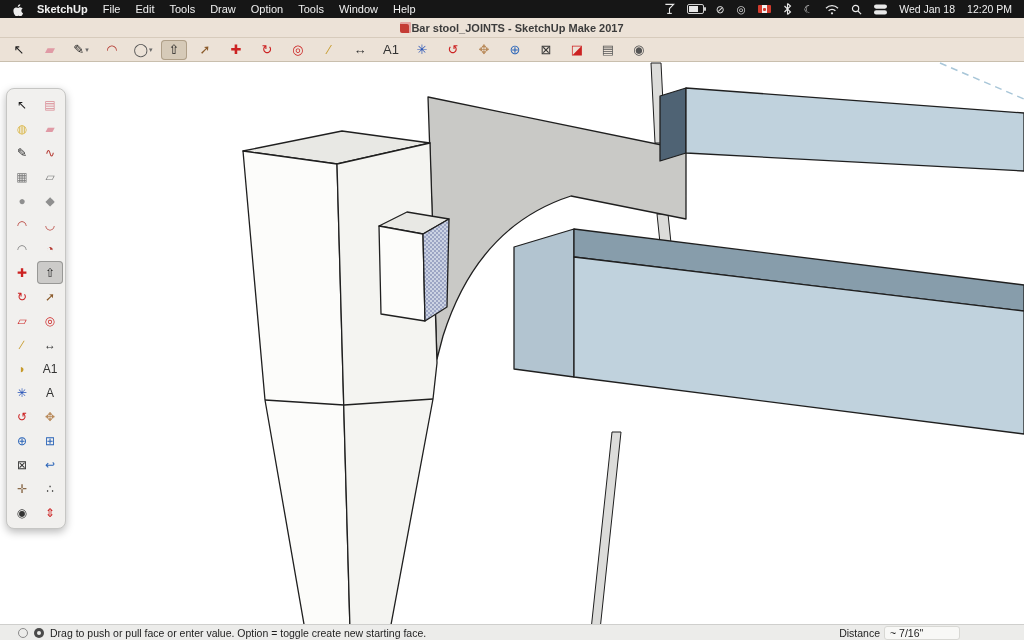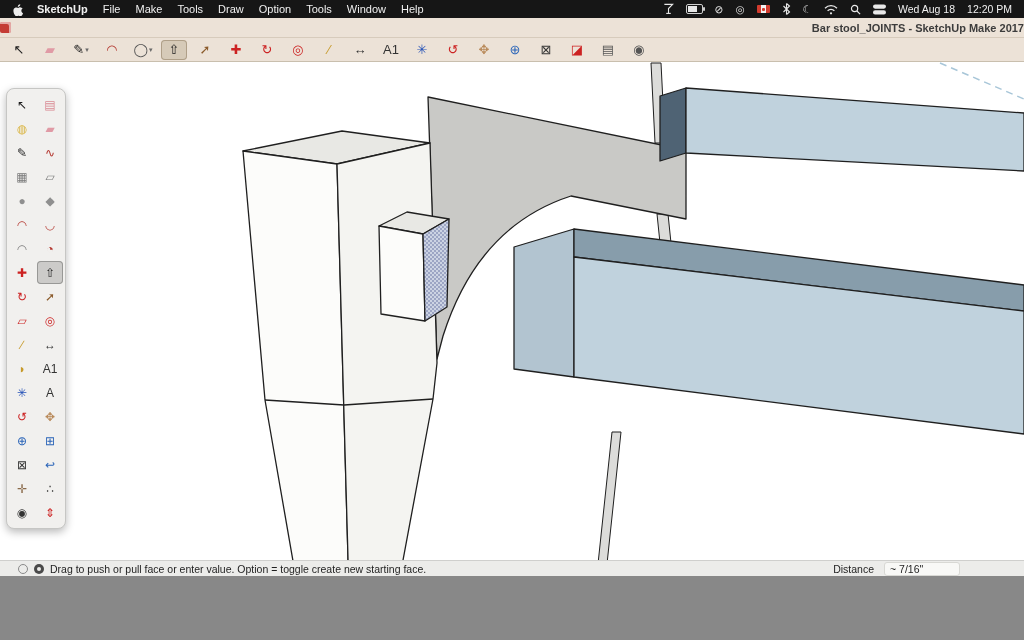--- a/index.html
+++ b/index.html
@@ -1,16 +1,16 @@
 <!DOCTYPE html>
 <html><head>
 <meta charset="utf-8">
 <style>
   html,body{margin:0;padding:0;background:#888;}
-  .screen{position:relative;width:1024px;height:576px;overflow:hidden;background:#fdba74;
+  .screen{position:relative;width:1024px;height:640px;overflow:hidden;background:#fdba74;
           font-family:"Liberation Sans",sans-serif;-webkit-font-smoothing:antialiased;}
   
   .menubar{height:18px;background:#161616;color:#f0f0f0;display:flex;align-items:center;
            padding:0 12px;font-size:11px;box-sizing:border-box;}
   .apple{display:flex;align-items:center;margin-right:14px;}
   .menu-left{display:flex;align-items:center;gap:15px;}
   .menu-item{white-space:nowrap;cursor:default;}
   .menu-item.bold{font-weight:bold;}
   .menu-right{margin-left:auto;display:flex;align-items:center;gap:12px;font-size:10.5px;}
   .mi{display:flex;align-items:center;line-height:1;color:#e8e8e8;}
@@ -19,21 +19,21 @@
   .battery::before{content:"";position:absolute;left:1px;top:1px;bottom:1px;width:9px;background:#e8e8e8;}
   .battery::after{content:"";position:absolute;right:-3px;top:2px;width:2px;height:4px;background:#cfcfcf;border-radius:1px;}
   .flag{width:13px;height:8px;border-radius:1px;position:relative;
         background:linear-gradient(90deg,#d23b2e 0 30%,#f2f2f2 30% 70%,#d23b2e 70%);}
   .flag::after{content:"";position:absolute;left:50%;top:50%;width:3px;height:3px;margin:-1.5px 0 0 -1.5px;
         background:#d23b2e;border-radius:1px;}
   .cc-pills rect{fill:#e8e8e8;}
   .menu-time{white-space:nowrap;}
   
   .titlebar{height:20px;background:#ece2d7;border-bottom:1px solid #d7cbbc;display:flex;align-items:center;
-            justify-content:space-between;font-size:11px;font-weight:bold;color:#3c3c3c;box-sizing:border-box;}
+            justify-content:center;font-size:11px;font-weight:bold;color:#3c3c3c;box-sizing:border-box;}
   .doc-icon{width:11px;height:11px;border-radius:2px;background:#c43c35;
             box-shadow:inset -2px 2px 0 rgba(255,255,255,.55);}
   
   .toolbar{height:24px;background:#ece2d7;border-bottom:1px solid #c9bfae;display:flex;align-items:center;
            padding:0 6px;gap:5px;box-sizing:border-box;}
   .tb-item{height:20px;min-width:22px;display:flex;align-items:center;justify-content:center;
            border-radius:4px;padding:0 2px;cursor:default;}
   .tb-item.selected{background:#d6cab8;box-shadow:inset 0 0 0 1px #af9f88;}
   .tb-glyph{font-size:13px;line-height:1;}
   .tb-caret{display:none;font-size:7px;color:#6a6a6a;margin-left:1px;}
@@ -51,21 +51,21 @@
   
   .statusbar{position:absolute;left:0;bottom:0;width:1024px;height:16px;background:#ececea;
              border-top:1px solid #cfcfcd;display:flex;align-items:center;padding:0 18px;gap:6px;
              font-size:10.5px;color:#1e1e1e;box-sizing:border-box;}
   .sb-circle{width:10px;height:10px;border-radius:50%;box-sizing:border-box;flex:0 0 auto;}
   .sb-circle.outline{border:1.4px solid #8a8a8a;}
   .sb-circle.filled{background:#4a4a4a;position:relative;}
   .sb-circle.filled::after{content:"";position:absolute;left:3px;top:3px;width:4px;height:4px;
              background:#ececea;border-radius:50%;}
   .hint{white-space:nowrap;overflow:hidden;}
-  .measure{margin-left:auto;margin-right:46px;display:flex;align-items:center;gap:10px;}
+  .measure{margin-left:auto;margin-right:46px;display:flex;align-items:center;gap:4px;}
   .measure-label{font-size:10.5px;}
   .measure-field{min-width:64px;height:12px;line-height:12px;background:#f8f8f6;border:1px solid #d8d8d4;
                  border-radius:3px;padding:0 5px;font-size:10.5px;}
 </style>
 </head>
 <body>
 
 <div class="screen">
 
   <div class="menubar">
@@ -73,21 +73,21 @@
       <svg width="11" height="13" viewBox="0 0 14 16">
         <path fill="#ededed" d="M11.9 9.6c0-1.8 1.5-2.7 1.6-2.8-.9-1.3-2.2-1.4-2.7-1.5-1.2-.1-2.3.7-2.8.7-.6 0-1.5-.7-2.5-.7-1.3 0-2.4.7-3.1 1.9-1.3 2.3-.3 5.7 1 7.6.6.9 1.4 1.9 2.4 1.9 1 0 1.3-.6 2.5-.6 1.2 0 1.5.6 2.5.6 1 0 1.7-.9 2.3-1.8.7-1 1-2.1 1-2.1s-2.2-.9-2.2-3.2zM9.7 3.7c.5-.7.9-1.6.8-2.5-.8 0-1.7.5-2.3 1.2-.5.6-.9 1.5-.8 2.4.9.1 1.8-.4 2.3-1.1z"></path>
       </svg>
     </span>
     <div class="menu-left">
 
         <span class="menu-item bold">SketchUp</span>
 
         <span class="menu-item">File</span>
 
-        <span class="menu-item">Make</span>
+        <span class="menu-item">Edit</span>
 
         <span class="menu-item">Tools</span>
 
         <span class="menu-item">Draw</span>
 
         <span class="menu-item">Option</span>
 
         <span class="menu-item">Tools</span>
 
         <span class="menu-item">Window</span>
@@ -127,21 +127,21 @@
           <circle cx="5" cy="5" r="3.4"></circle>
             <path d="M7.6,7.6 L11,11"></path>
         </svg>
       </span>
       <span class="mi">
         <svg class="cc-pills" width="13" height="11" viewBox="0 0 13 11">
           <rect x="0" y="0.5" width="13" height="4.2" rx="2.1"></rect>
           <rect x="0" y="6.3" width="13" height="4.2" rx="2.1"></rect>
         </svg>
       </span>
-      <span class="menu-time">Wed Aug 18</span>
+      <span class="menu-time">Wed Jan 18</span>
       <span class="menu-time">12:20 PM</span>
     </div>
   </div>
 
   <div class="titlebar">
     <span class="doc-icon"></span>
     <span>Bar stool_JOINTS - SketchUp Make 2017</span>
   </div>
 
   <div class="toolbar">

